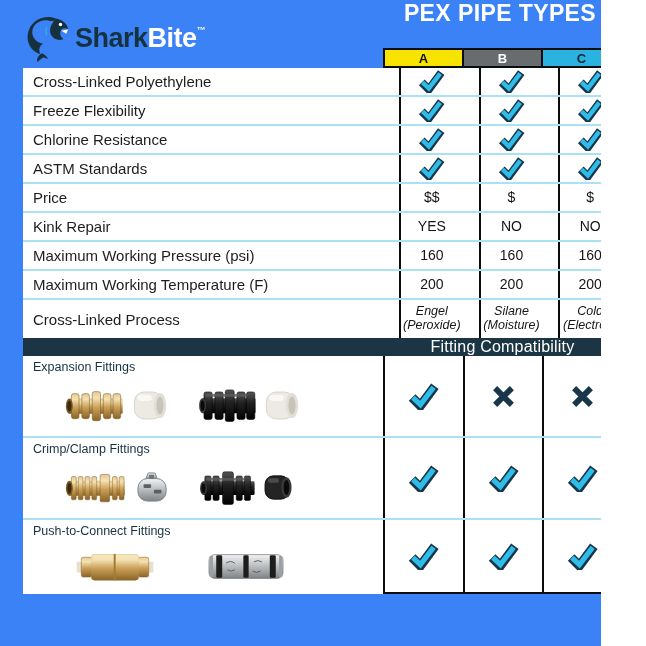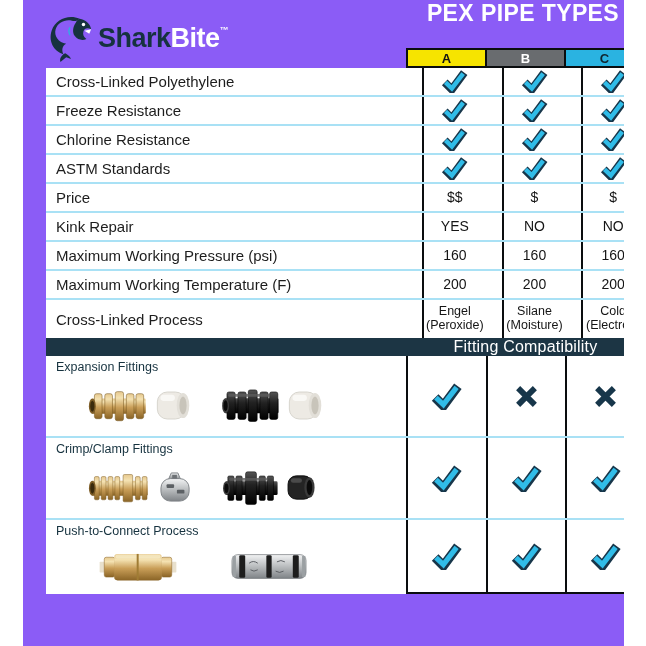--- a/index.html
+++ b/index.html
@@ -1,17 +1,17 @@
 <!DOCTYPE html>
 <html><head>
 <meta charset="utf-8">
 <style>
   html,body{margin:0;padding:0;}
   body{font-family:"Liberation Sans",sans-serif;}
-  .stage{position:relative;width:601px;height:646px;background:#8b5cf6;overflow:hidden;margin-left:23px;}
+  .stage{position:relative;width:601px;height:646px;background:#3b82f6;overflow:hidden;}
 
   
   .logo{position:absolute;left:24px;top:14px;display:flex;align-items:center;gap:3px;}
   .logo-text{font-size:27px;font-weight:bold;letter-spacing:-0.5px;display:flex;align-items:flex-start;}
   .logo-dark{color:#16323F;}
   .logo-light{color:#ffffff;}
   .logo-tm{font-size:9px;color:#ffffff;margin-top:2px;}
   .title{position:absolute;left:378px;top:0;width:244px;text-align:center;
          color:#ffffff;font-size:23px;font-weight:bold;letter-spacing:0.4px;}
 
@@ -27,21 +27,21 @@
   
   .table{position:absolute;left:23px;top:68px;width:599px;background:#ffffff;}
   .spec-row,.fitting-row{display:grid;grid-template-columns:360px 1fr 1fr 1fr;
             box-sizing:border-box;border-bottom:2px solid #A9E1F5;background:#fff;}
   .spec-row{height:29px;gap:16px;}
   .spec-row.process{height:38px;border-bottom:none;}
   .label-cell{display:flex;align-items:center;padding-left:10px;font-size:15px;color:#1d1d1d;}
   .value-cell{border-left:2px solid #0A0D0F;display:flex;align-items:center;justify-content:center;
               text-align:center;font-size:14px;color:#151515;white-space:pre-line;line-height:1.1;}
   .value-cell.last{border-right:2px solid #0A0D0F;}
-  .process .value-cell{font-size:12.5px;}
+  .process .value-cell{font-size:12.5px;font-style:italic;}
   .value-cell svg.mark-check{width:27px;height:23px;}
   .value-cell svg.mark-cross{width:20px;height:20px;}
   .fitting-row .value-cell svg.mark-check{width:31px;height:27px;}
   .fitting-row .value-cell svg.mark-cross{width:23px;height:23px;}
 
   
   .band{display:grid;grid-template-columns:360px 1fr;height:18px;background:#1C3544;
         box-sizing:border-box;}
   .band-text{color:#ffffff;font-size:16px;font-weight:normal;display:flex;
              align-items:center;justify-content:center;letter-spacing:0.2px;}
@@ -126,21 +126,21 @@
   </svg>
 </div>
       <div class="value-cell last">
   <svg class="mark-check" viewBox="0 0 30 26">
     <path d="M4 14 L12 22 L26 3" fill="none" stroke="#17364A" stroke-width="9"></path>
     <path d="M4.8 14 L12 20.8 L24.8 4.2" fill="none" stroke="#30BCE8" stroke-width="5"></path>
   </svg>
 </div>
     </div>
     <div class="spec-row">
-      <div class="label-cell">Freeze Resistance</div>
+      <div class="label-cell">Freeze Flexibility</div>
       <div class="value-cell">
   <svg class="mark-check" viewBox="0 0 30 26">
     <path d="M4 14 L12 22 L26 3" fill="none" stroke="#17364A" stroke-width="9"></path>
     <path d="M4.8 14 L12 20.8 L24.8 4.2" fill="none" stroke="#30BCE8" stroke-width="5"></path>
   </svg>
 </div>
       <div class="value-cell">
   <svg class="mark-check" viewBox="0 0 30 26">
     <path d="M4 14 L12 22 L26 3" fill="none" stroke="#17364A" stroke-width="9"></path>
     <path d="M4.8 14 L12 20.8 L24.8 4.2" fill="none" stroke="#30BCE8" stroke-width="5"></path>
@@ -372,21 +372,21 @@
       <div class="value-cell last">
   <svg class="mark-check" viewBox="0 0 30 26">
     <path d="M4 14 L12 22 L26 3" fill="none" stroke="#17364A" stroke-width="9"></path>
     <path d="M4.8 14 L12 20.8 L24.8 4.2" fill="none" stroke="#30BCE8" stroke-width="5"></path>
   </svg>
 </div>
     </div>
 
     <div class="fitting-row last-row">
       <div class="fitting-left">
-        <div class="fitting-label">Push-to-Connect Process</div>
+        <div class="fitting-label">Push-to-Connect Fittings</div>
         <div class="fitting-images push-pad">
           <span class="pimg push-gap">
   <svg width="80" height="41" viewBox="0 0 120 62">
     <rect x="2" y="24" width="8" height="16" rx="1" fill="#e8e0cd"></rect>
     <rect x="110" y="24" width="8" height="16" rx="1" fill="#e8e0cd"></rect>
     <rect x="9" y="17" width="16" height="30" rx="3" fill="url(#g-gold)" stroke="#8a6426" stroke-width="0.8"></rect>
     <rect x="95" y="17" width="16" height="30" rx="3" fill="url(#g-gold)" stroke="#8a6426" stroke-width="0.8"></rect>
     <rect x="24" y="12" width="72" height="40" rx="5" fill="url(#g-gold)"></rect>
     <rect x="26" y="13" width="68" height="6" rx="3" fill="#f7ecc9" opacity="0.7"></rect>
     <rect x="58" y="12" width="3" height="40" fill="#a07c34"></rect>

